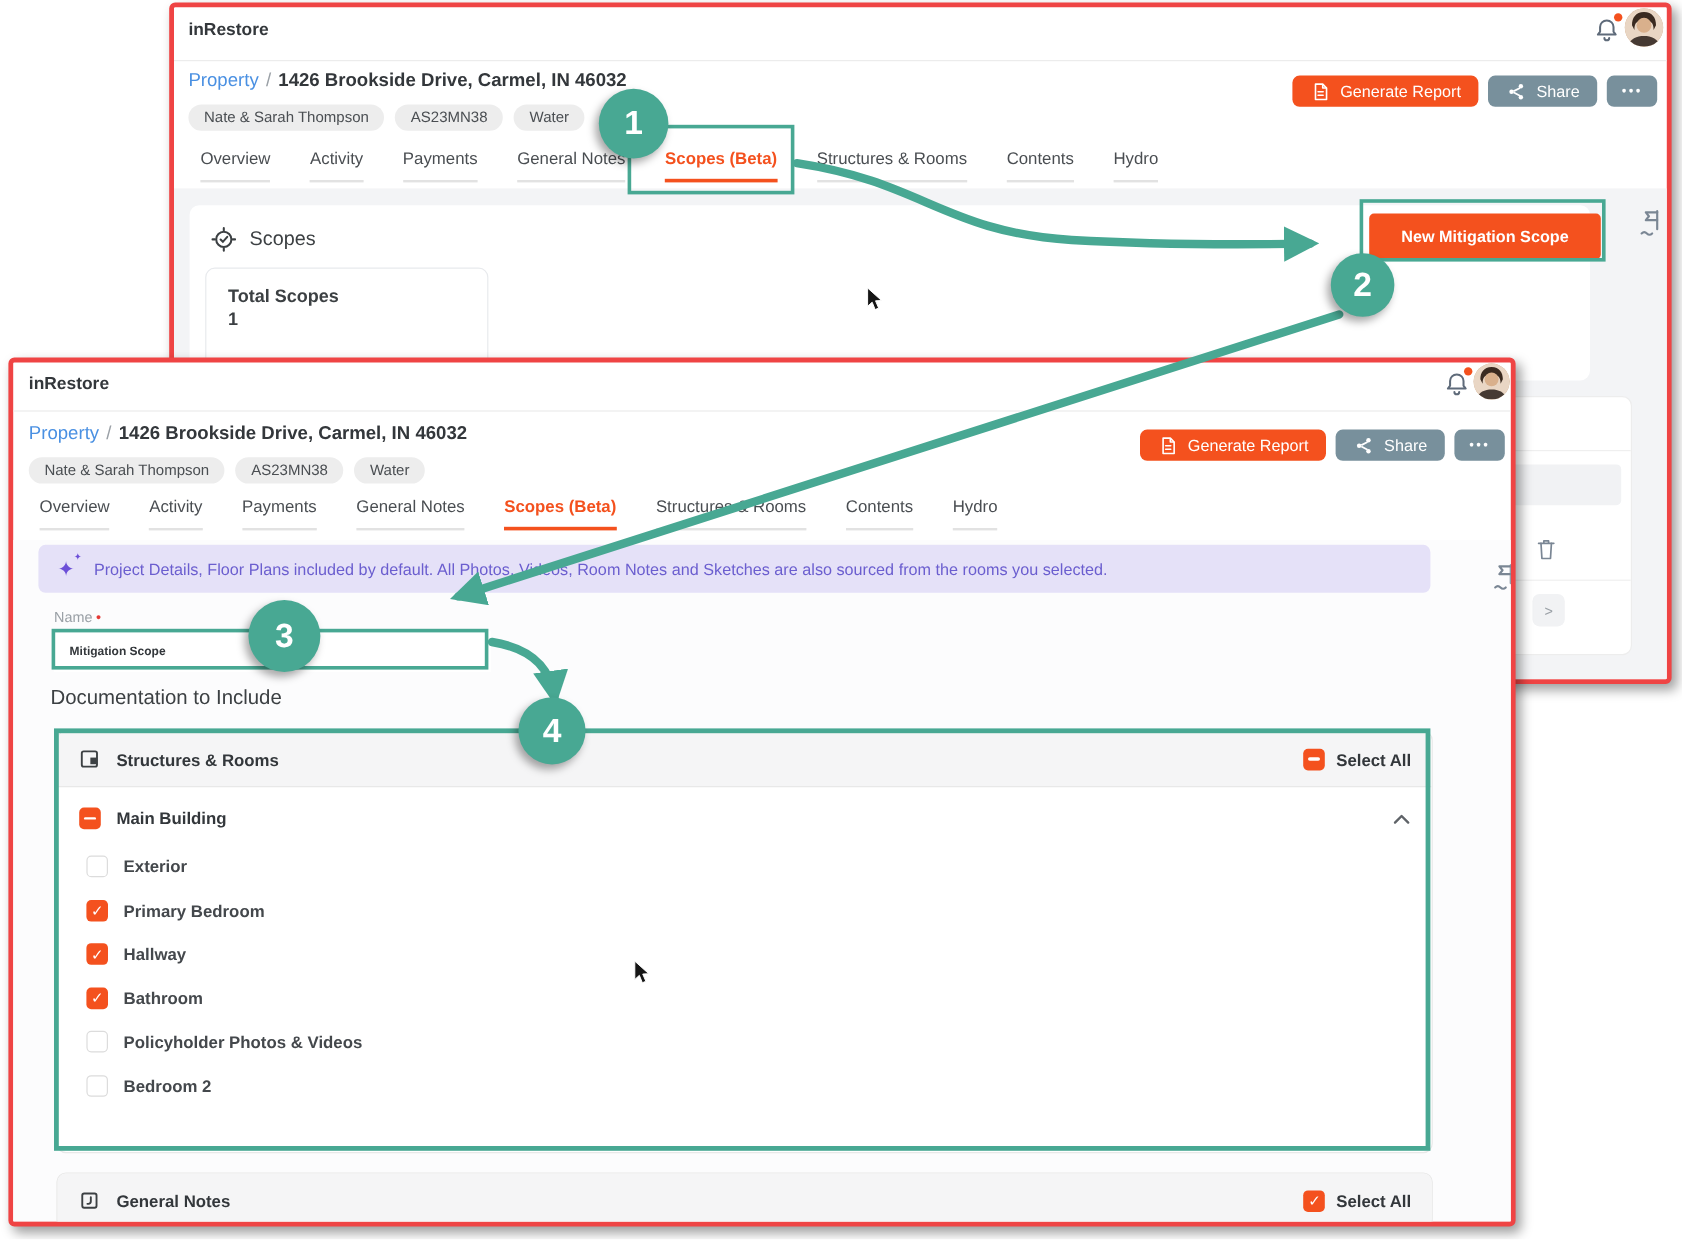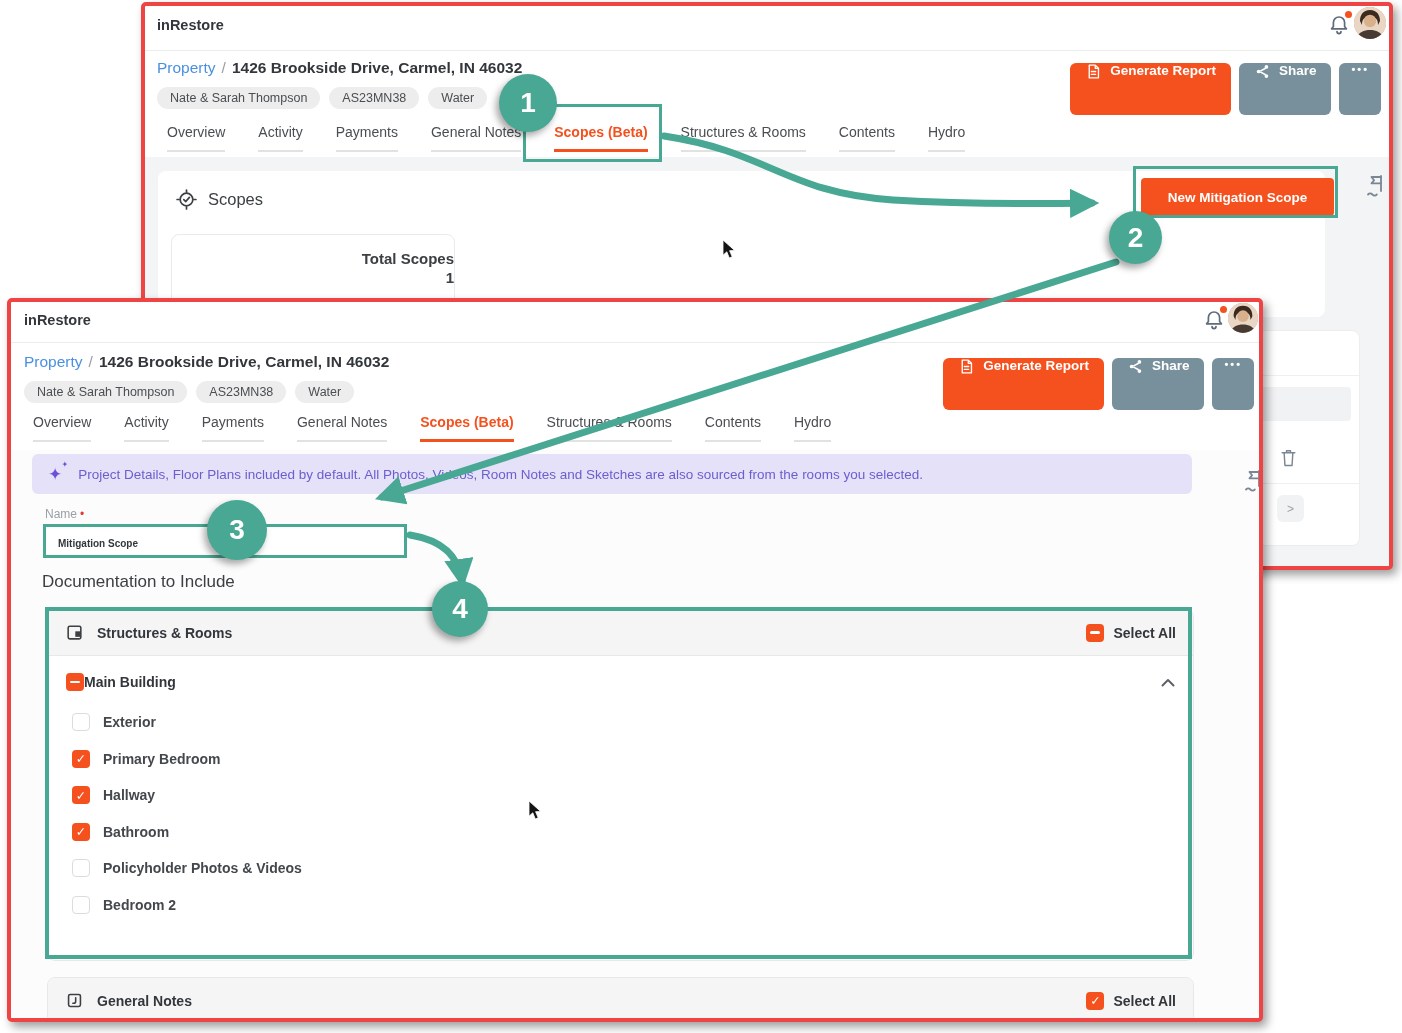--- a/index.html
+++ b/index.html
@@ -24,39 +24,39 @@
 
   .breadcrumb { position:absolute; font-size:15.5px; white-space:nowrap; }
   .breadcrumb .sect { color:#4a90e2; font-weight:500; }
   .breadcrumb .sep { color:#9aa0a6; padding:0 6px; }
   .breadcrumb .addr { color:#33373b; font-weight:700;margin-top:12px; }
 
   .tags { position:absolute; display:flex; gap:9px; }
   .chip { background:#ededed; color:#4a4e52; font-size:12.5px; padding:4px 13px; border-radius:13px; white-space:nowrap; }
 
   .actions { position:absolute; display:flex; gap:8px; align-items:center; }
-  .btn { height:52px; display:flex; align-items:flex-start; gap:8px; border-radius:6px; color:#fff;
-         font-size:13.5px; font-weight:700; padding:0 15px; cursor:default; white-space:nowrap; }
+  .btn { height:26px; display:flex; align-items:center; gap:8px; border-radius:6px; color:#fff;
+         font-size:13.5px; font-weight:400; padding:0 15px; cursor:default; white-space:nowrap; }
   .btn.orange { background:#f4511e; }
   .btn.slate { background:#78909c; }
   .btn.square { padding:0 12px; letter-spacing:2px; font-size:11px; }
   .btn svg { width:17px; height:17px; }
 
   .tabs { position:absolute; display:flex; gap:33px; }
   .tab { font-size:14px; font-weight:500; color:#4a4e52; padding-bottom:9px; border-bottom:2px solid #e2e2e2; white-space:nowrap; }
   .tab.active { color:#f4511e; font-weight:600; border-bottom:3px solid #f4511e; }
 
   
   .tw-content { position:absolute; left:0; right:0; top:151px; bottom:0; background:#f3f4f6; }
   .card { position:absolute; background:#fff; border-radius:8px; }
   #scopes-card { left:13px; top:165px; width:1167px; height:146px; }
   .scopes-heading { position:absolute; left:17px; top:17px; display:flex; align-items:center; gap:10px;
                     font-size:16.5px; font-weight:500; color:#3c4043; }
   .scopes-heading svg { width:23px; height:23px; color:#3c4043; }
-  #total-card { left:26px; top:228px; width:284px; height:84px; border:1px solid #e8eaed;text-align:right; }
+  #total-card { left:26px; top:217px; width:236px; height:84px; border:1px solid #e8eaed; }
   #total-card .lbl { font-size:15px; font-weight:700; color:#3c4043; padding:15px 0 2px 18px; }
   #total-card .val { font-size:15px; font-weight:700; color:#3c4043; padding-left:18px; }
   #new-scope-btn { position:absolute; left:996px; top:172px; width:193px; height:38px; background:#f4511e;
                    color:#fff; font-weight:700; font-size:13.5px; display:flex; align-items:center; justify-content:center;
                    border-radius:4px; white-space:nowrap; }
   .pin { position:absolute; width:24px; height:26px; color:#7a8694; }
   .pin svg { width:100%; height:100%; }
   #strip-card { left:1097px; top:324px; width:118px; height:216px; border:1px solid #ededed; }
   #strip-card .sdiv { position:absolute; left:0; right:0; height:1px; background:#efefef; }
   #strip-card .grow { position:absolute; left:12px; top:56px; width:96px; height:34px; background:#f1f2f4; border-radius:4px; }
@@ -87,21 +87,21 @@
   .sel-head .title { font-size:14px; font-weight:700; color:#33373b; flex:1; }
   .select-all { display:flex; align-items:center; gap:9px; font-size:14px; font-weight:700; color:#33373b; }
 
   .cb { width:18px; height:18px; border-radius:4px; flex:none; display:flex; align-items:center; justify-content:center; }
   .cb.unchecked { background:#fff; border:1.5px solid #dcdcdc; }
   .cb.checked { background:#f4511e; }
   .cb.checked::after { content:"✓"; color:#fff; font-size:12.5px; font-weight:700; }
   .cb.indet { background:#f4511e; }
   .cb.indet::after { content:""; width:10px; height:2.6px; background:#fff; border-radius:2px; }
 
-  .group-row { position:absolute; left:0; right:0; top:52px; height:40px; display:flex; align-items:center; padding:0 18px; }
+  .group-row { position:absolute; left:0; right:0; top:52px; height:40px; display:flex; align-items:center; gap:13px; padding:0 18px; }
   .group-row .g-label { font-size:14px; font-weight:700; color:#33373b; flex:1; }
   .chev { width:14px; height:9px; color:#5f6368; }
   .room-list { position:absolute; left:0; right:0; top:94px; }
   .room-row { height:36.5px; display:flex; align-items:center; gap:13px; padding-left:24px; }
   .room-row .room-label { font-size:14px; font-weight:700; color:#44484c; }
 
   
   .cursor { position:absolute; width:14px; height:21px; z-index:3; }
   .cursor svg { width:100%; height:100%; }
 

